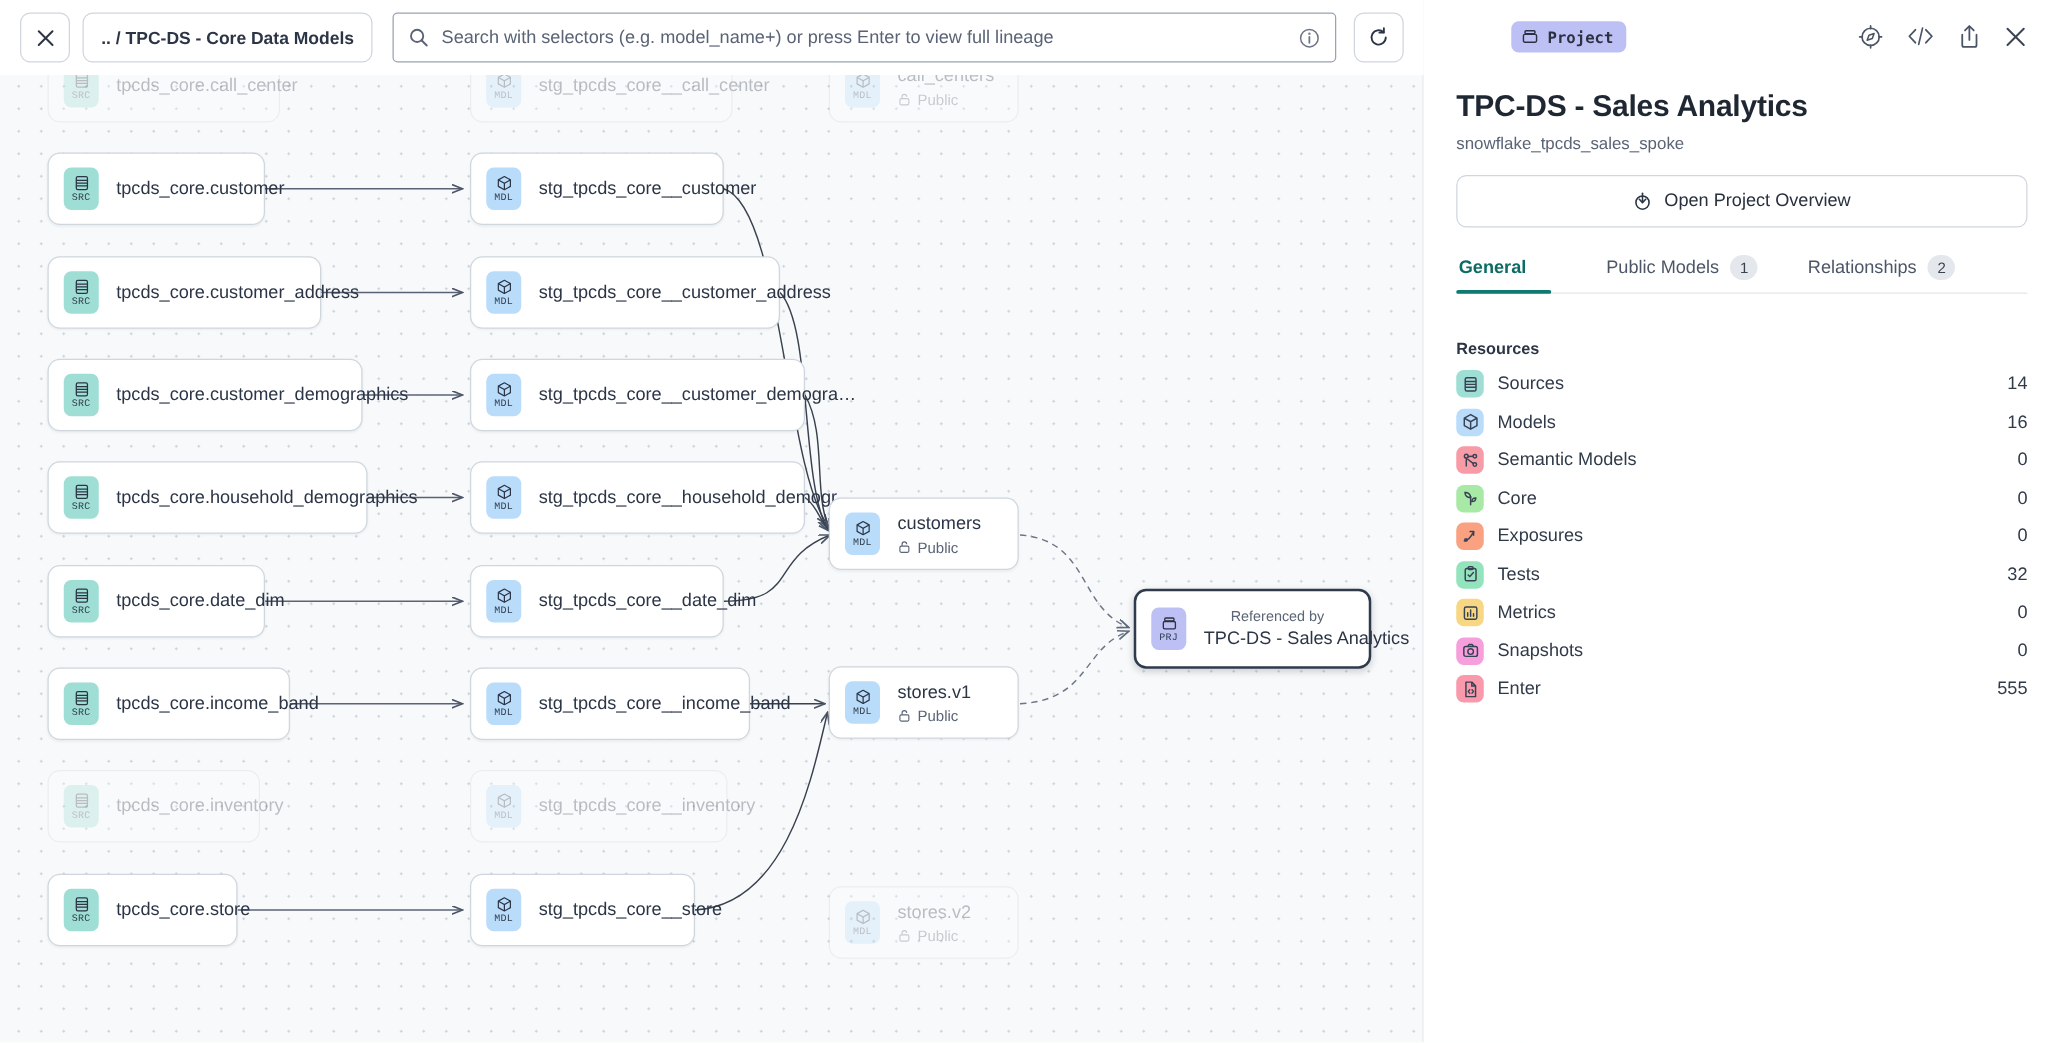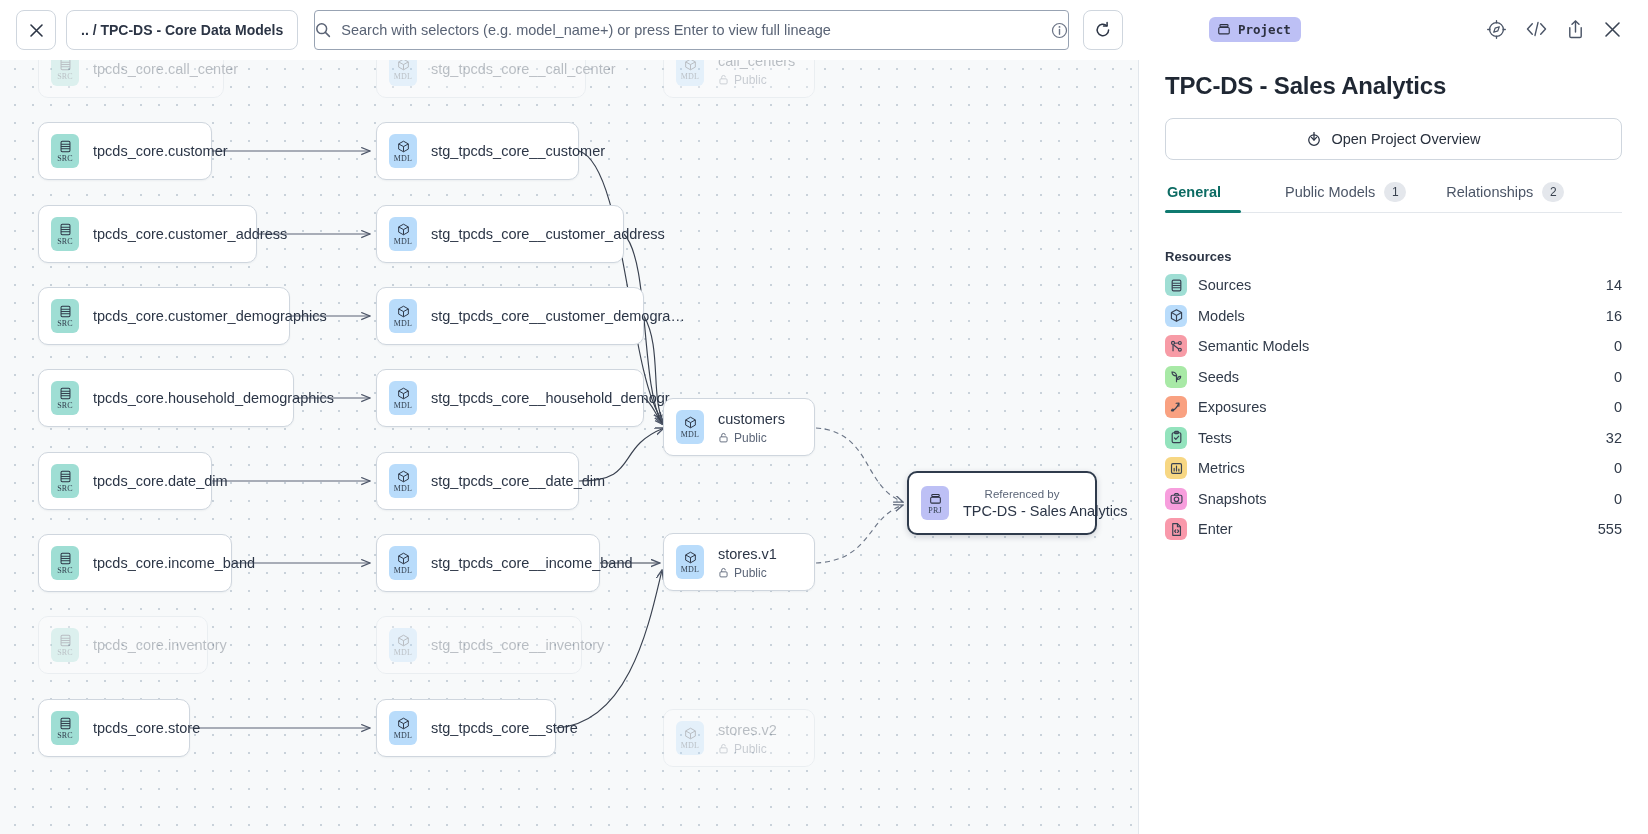--- a/index.html
+++ b/index.html
@@ -40,21 +40,21 @@
     background: #fff; display: flex; align-items: center; justify-content: center;
     cursor: pointer; flex: 0 0 auto;
   }
   .breadcrumb {
     height: 40px; border: 1px solid #cfd6de; border-radius: 8px; background: #fff;
     display: flex; align-items: center; padding: 0 14px;
     font-size: 14px; font-weight: 600; color: #2c3545; cursor: pointer; white-space: nowrap;
   }
   .search-wrap {
     flex: 1 1 auto; height: 40px; border: 1px solid #98a3b3; border-radius: 4px; background: #fff;
-    display: flex; align-items: center; gap: 10px; padding: 0 0; margin-left: 6px; margin-right: 4px;
+    display: flex; align-items: center; gap: 10px; padding: 0 12px; margin-left: 6px; margin-right: 4px;
   }
   .search-wrap input {
     flex: 1; border: 0; outline: none; font-size: 14.5px; color: #3a4456;
     font-family: "Liberation Sans", sans-serif; background: transparent;
   }
   .search-wrap input::placeholder { color: #596375; }
 
   
   .node {
     position: absolute;
@@ -68,21 +68,21 @@
     cursor: pointer;
     z-index: 12;
   }
   .node .chip {
     width: 28px; height: 34px; border-radius: 6px;
     display: flex; flex-direction: column; align-items: center; justify-content: center;
     flex: 0 0 28px; margin-right: 14px; gap: 0px;
   }
   .chip svg { display: block; }
   .chip .chip-lbl {
-    font-family: Liberation Serif, serif;
+    font-family: Liberation Mono, monospace;
     font-size: 8px; line-height: 9px; letter-spacing: .2px; color: #33404f; margin-top: 1px;
   }
   .chip-src { background: #9fded4; }
   .chip-mdl { background: #b9dcfb; }
   .chip-prj { background: #bdc0f5; }
   .node-text { display: flex; flex-direction: column; justify-content: center; min-width: 0; }
   .node-title { font-size: 14.5px; color: #2b3546; white-space: nowrap; line-height: 18px; }
   .node-sub {
     font-size: 12px; color: #5b6577; display: flex; align-items: center; gap: 5px; margin-top: 3px;
     white-space: nowrap;
@@ -556,20 +556,21 @@
         </span>
         <span class="ic">
           <svg width="19" height="19" viewBox="0 0 19 19">
             <path d="M3 3 L16 16 M16 3 L3 16" stroke="#3a4454" stroke-width="1.6" fill="none" stroke-linecap="round"></path>
           </svg>
         </span>
       </div>
     </div>
 
     <div class="side-title">TPC-DS - Sales Analytics</div>
+    <div class="side-sub">snowflake_tpcds_sales_spoke</div>
 
     <div class="overview-btn">
       <svg width="16" height="17" viewBox="0 0 17 18">
         <circle cx="8.5" cy="9.6" r="5.6" fill="none" stroke="#2c3545" stroke-width="1.35"></circle>
         <path d="M8.5 1.6 L8.5 9.4" stroke="#2c3545" stroke-width="1.35" stroke-linecap="round"></path>
         <path d="M5.8 6.8 L8.5 9.6 L11.2 6.8" fill="none" stroke="#2c3545" stroke-width="1.35" stroke-linecap="round" stroke-linejoin="round"></path>
       </svg>
       <span>Open Project Overview</span>
     </div>
 
@@ -622,21 +623,21 @@
           <span class="res-val">0</span>
         </div>
         <div class="res-row">
           <span class="res-ic" style="background:#a8e9a6">
             <svg width="15" height="15" viewBox="0 0 16 16">
               <path d="M8 13.6 L8 6.6" stroke="#394252" stroke-width="1.25" fill="none" stroke-linecap="round"></path>
               <path d="M8 7.4 C8 4.4 5.6 3 3.2 3.2 c0 2.9 2.1 4.4 4.8 4.2 Z" stroke="#394252" stroke-width="1.25" fill="none"></path>
               <path d="M9 11 c2 0 3.4-1.3 3.4-3.1 -1.9-.2-3.4 1-3.4 3.1 Z" stroke="#394252" stroke-width="1.25" fill="none"></path>
             </svg>
           </span>
-          <span class="res-name">Seeds</span>
+          <span class="res-name">Core</span>
           <span class="res-val">0</span>
         </div>
         <div class="res-row">
           <span class="res-ic" style="background:#f9a181">
             <svg width="15" height="15" viewBox="0 0 16 16">
               <path d="M2.6 11.4 C5.5 11 8.4 8 10.1 4.4" stroke="#394252" stroke-width="1.25" fill="none" stroke-linecap="round"></path>
               <path d="M7.6 3.5 L10.7 3.4 L10.5 6.6" stroke="#394252" stroke-width="1.25" fill="none" stroke-linecap="round" stroke-linejoin="round"></path>
               <circle cx="4" cy="10.6" r="1" stroke="#394252" stroke-width="1.25" fill="none"></circle>
             </svg>
           </span>

